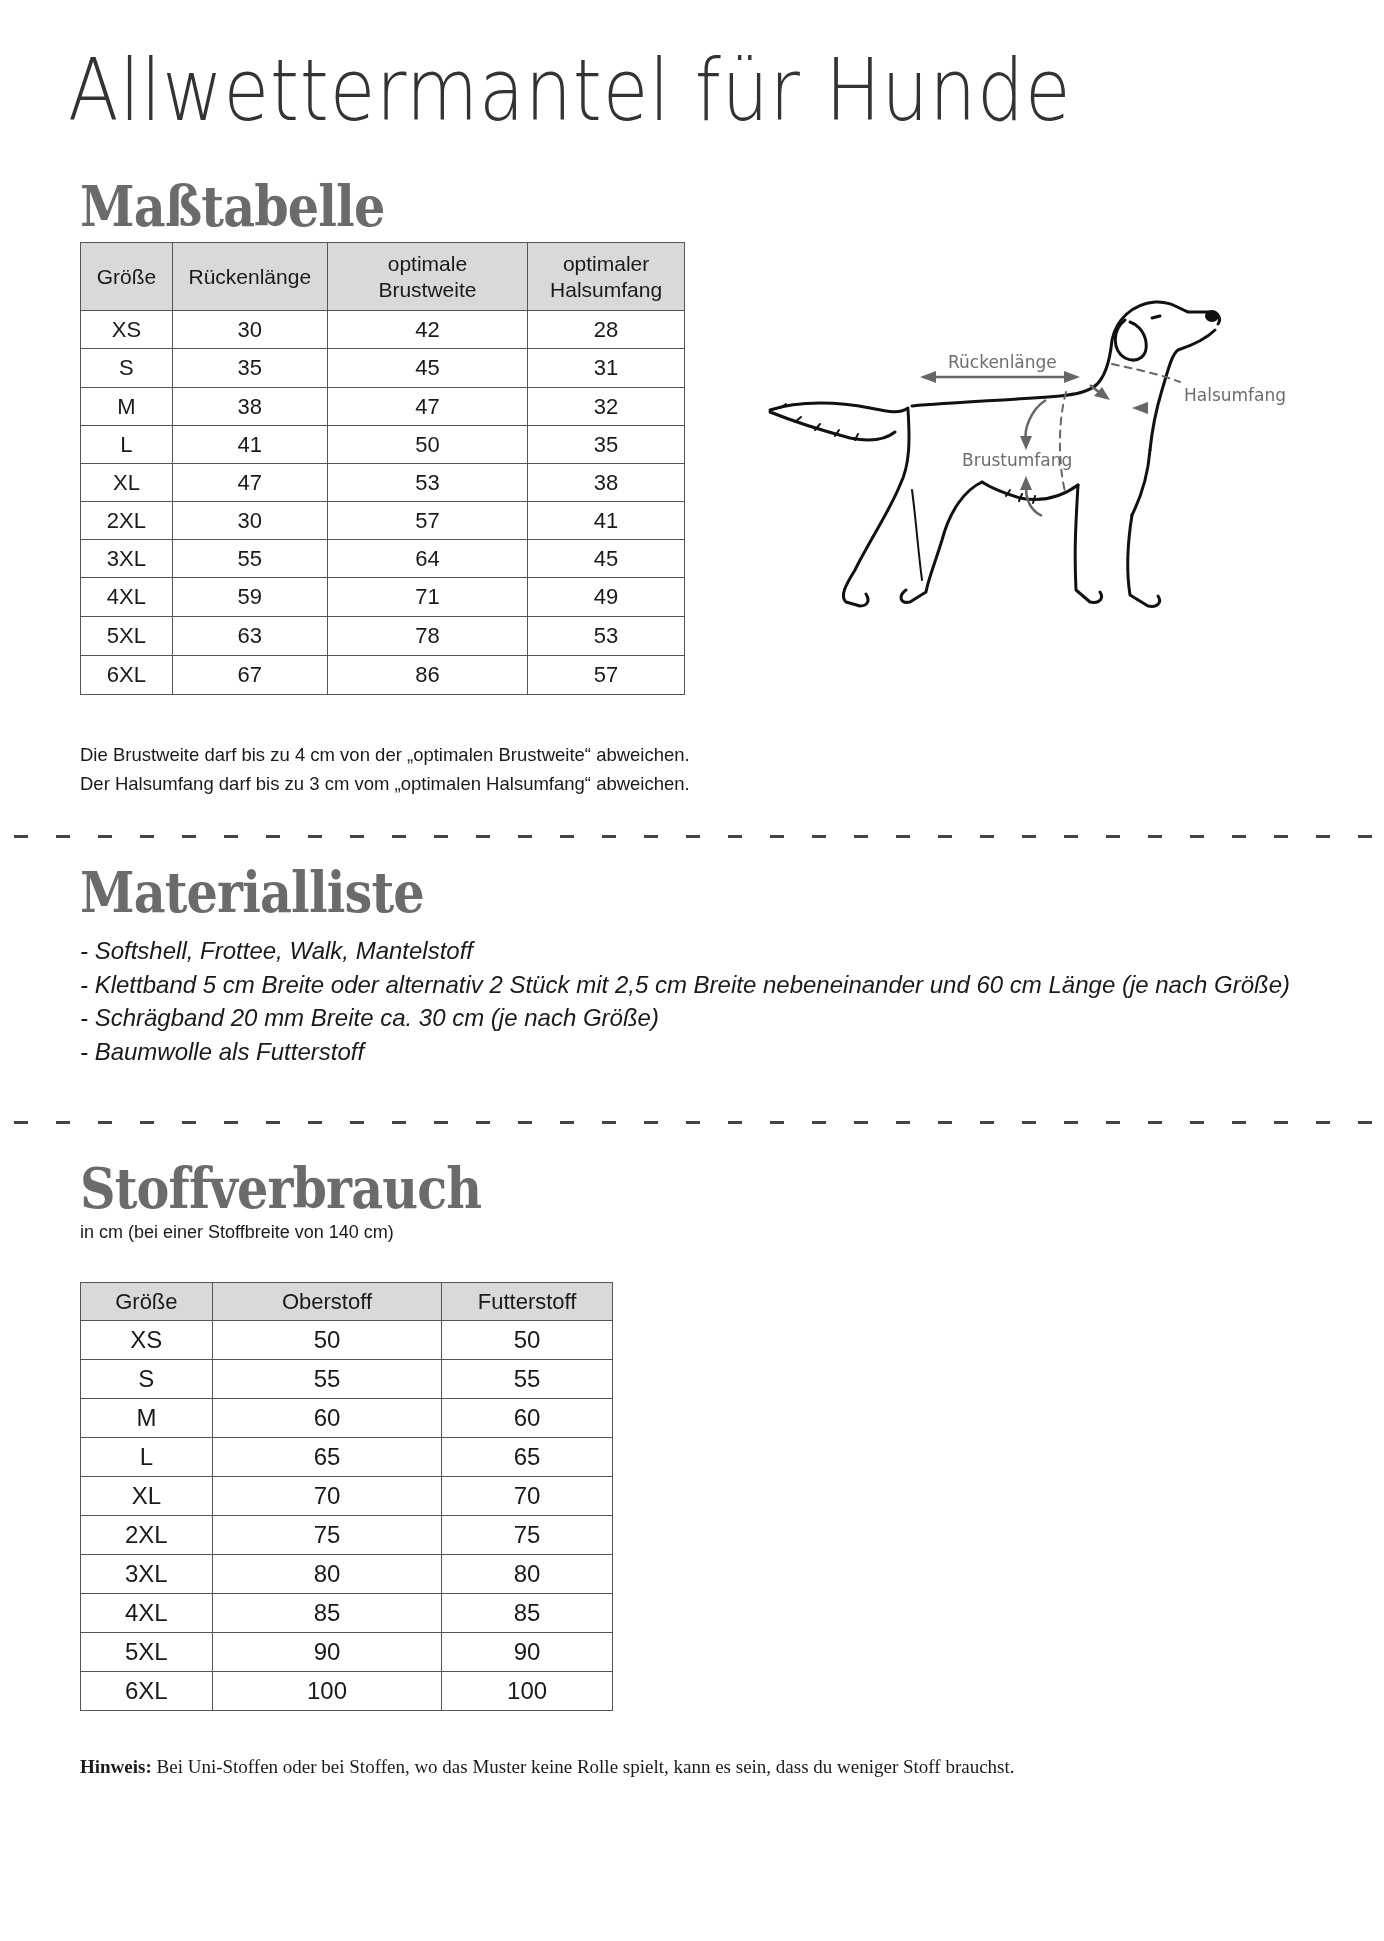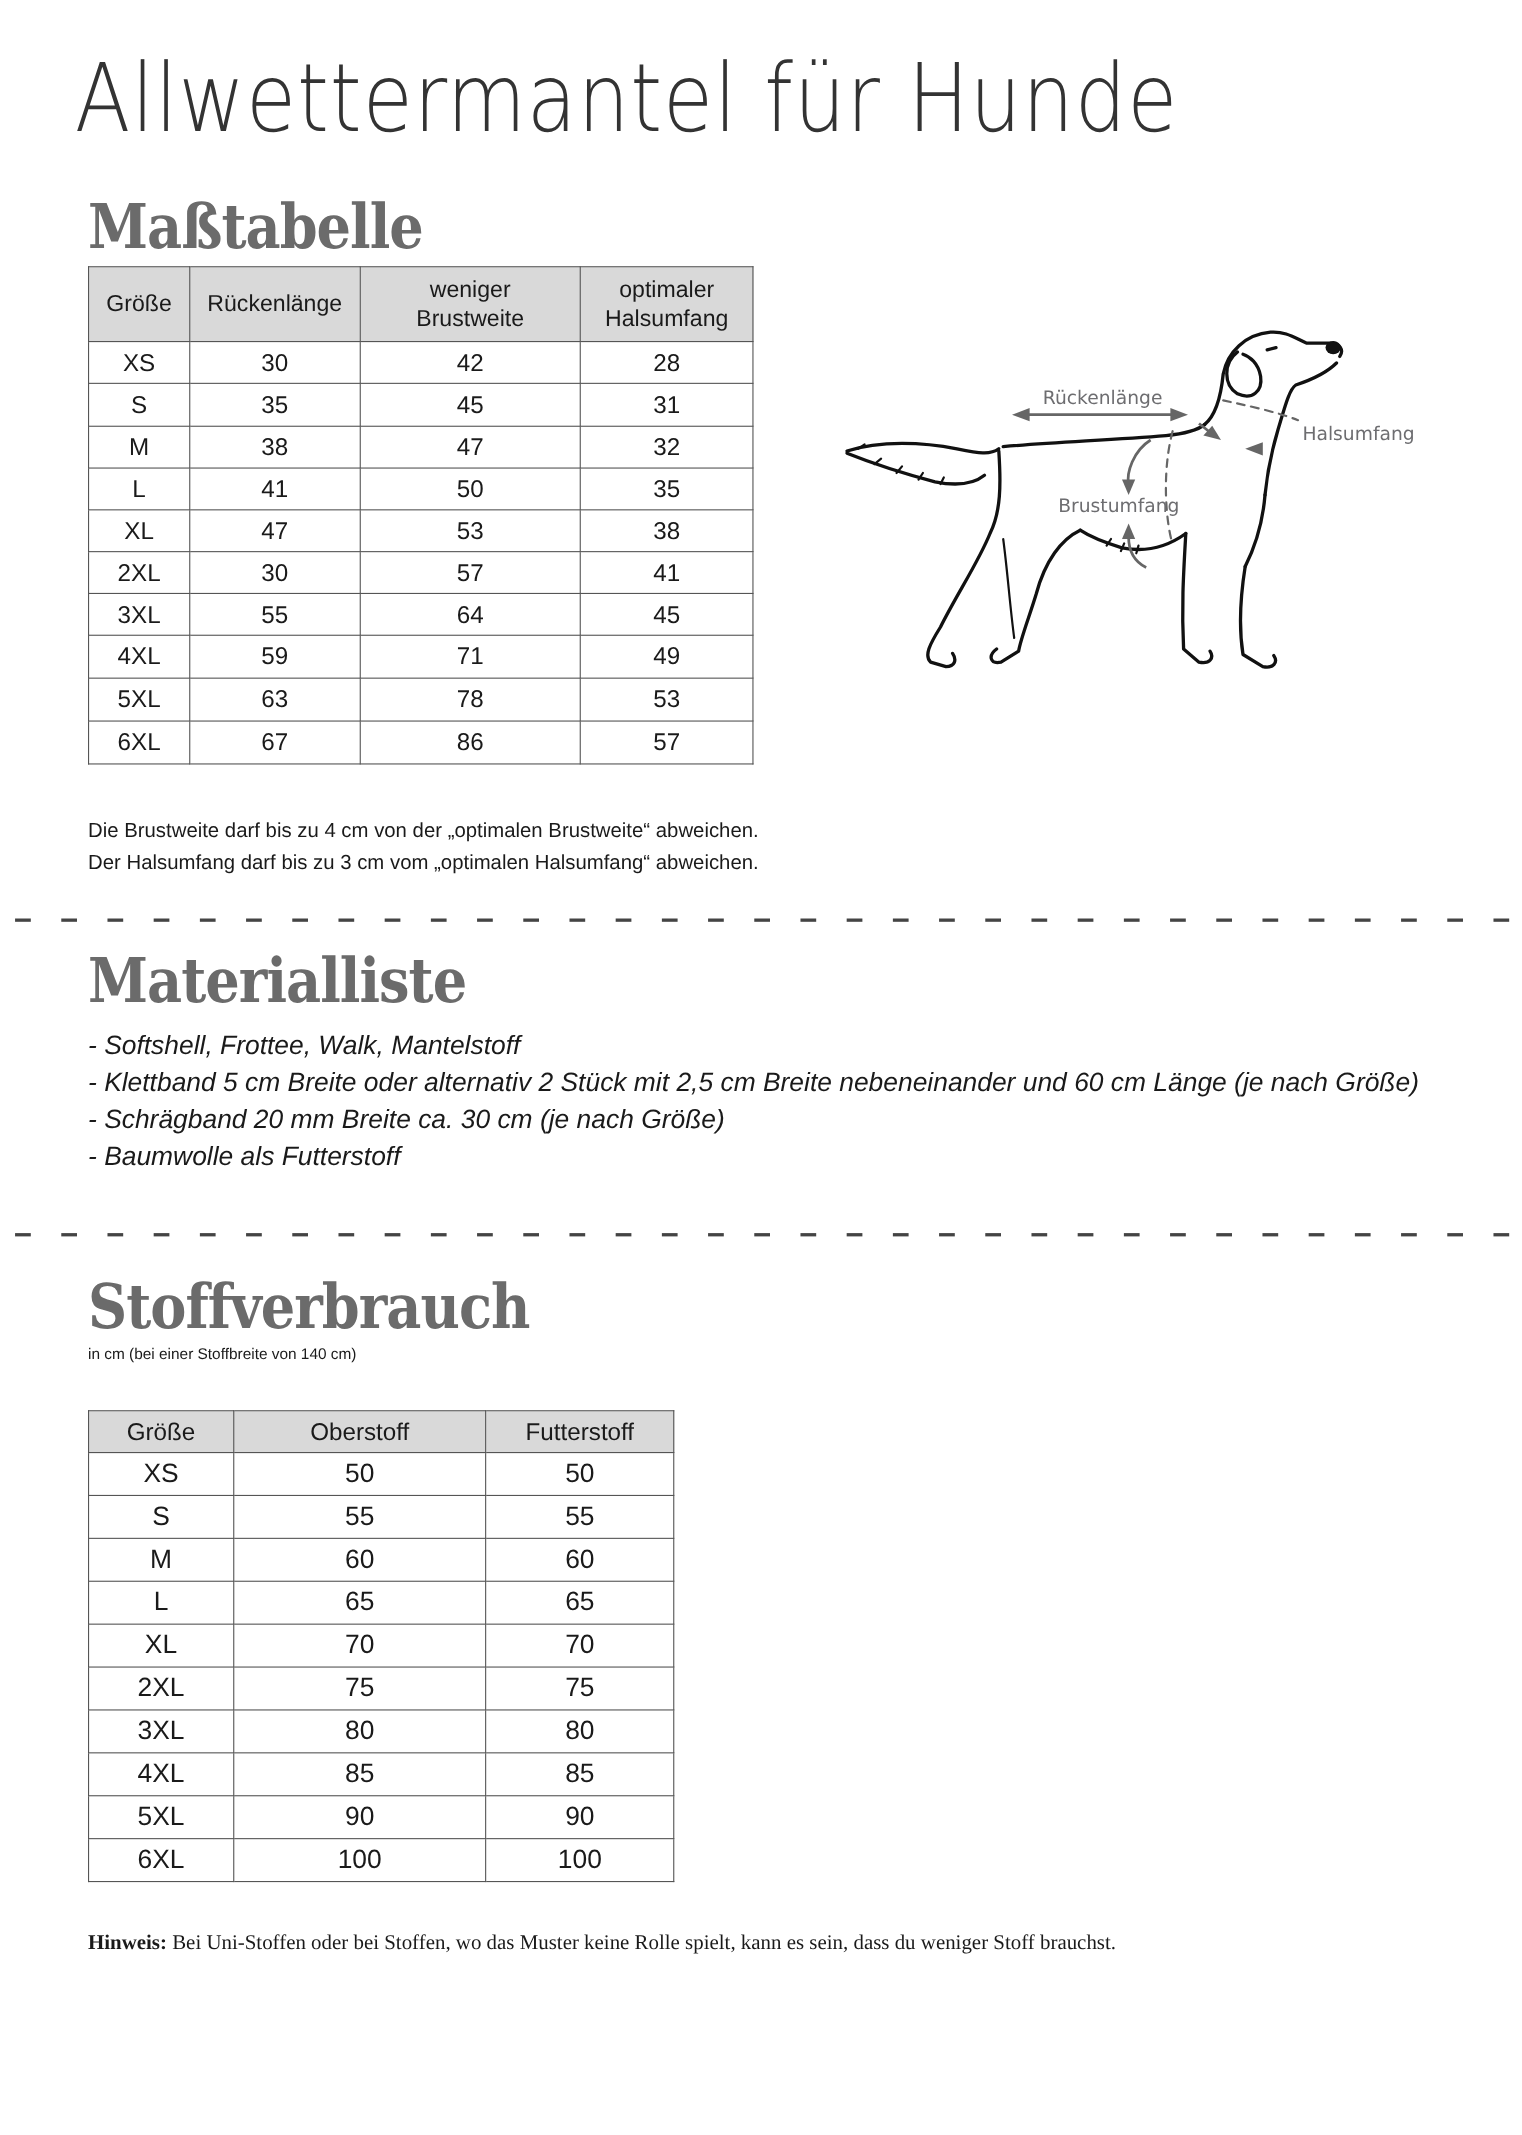--- a/index.html
+++ b/index.html
@@ -18,21 +18,21 @@
   table.grid th { background:#d9d9d9; font-weight:normal; }
   .t1 th { font-size:21px; line-height:26px; height:67px; }
   .t1 td { font-size:22px; height:37px; }
   .t2 th { font-size:22px; height:37px; }
   .t2 td { font-size:24px; height:38px; }
   .note { font-size:18.5px; line-height:29px; color:#1a1a1a; white-space:nowrap;text-align:right; }
   .list { font-size:24px; line-height:33.5px; color:#1a1a1a; white-space:nowrap; }
   .dashes { left:0; width:1384px; height:3px;
             background-image:repeating-linear-gradient(90deg, transparent 0, transparent 28px, #444 28px, #444 43px, transparent 43px, transparent 42px);
             background-size:42px 3px; background-position:0 0; }
-  .subnote { font-size:14px; color:#1a1a1a; white-space:nowrap; }
+  .subnote { font-size:18px; color:#1a1a1a; white-space:nowrap; }
   .hint { font-size:19px; color:#1a1a1a; white-space:nowrap; }
   .hint b { font-weight:bold; }
   .dog-label { font-family:"DejaVu Sans", sans-serif; font-size:17px; color:#6d6d70; white-space:nowrap; }
 </style>
 </head>
 <body>
 
 <div class="abs doc-title">Allwettermantel für Hunde</div>
 
 <div class="abs section-heading" style="left:80px; top:176px;">Maßtabelle</div>
@@ -41,21 +41,21 @@
   <colgroup>
       <col style="width:92px">
       <col style="width:155px">
       <col style="width:201px">
       <col style="width:157px">
     </colgroup>
   <thead>
     <tr>
       <th><span>Größe</span></th>
       <th><span>Rückenlänge</span></th>
-      <th><span>weniger</span><br><span>Brustweite</span></th>
+      <th><span>optimale</span><br><span>Brustweite</span></th>
       <th><span>optimaler</span><br><span>Halsumfang</span></th>
     </tr>
   </thead>
   <tbody>
     <tr>
         <td>XS</td>
         <td>30</td>
         <td>42</td>
         <td>28</td>
       </tr>

